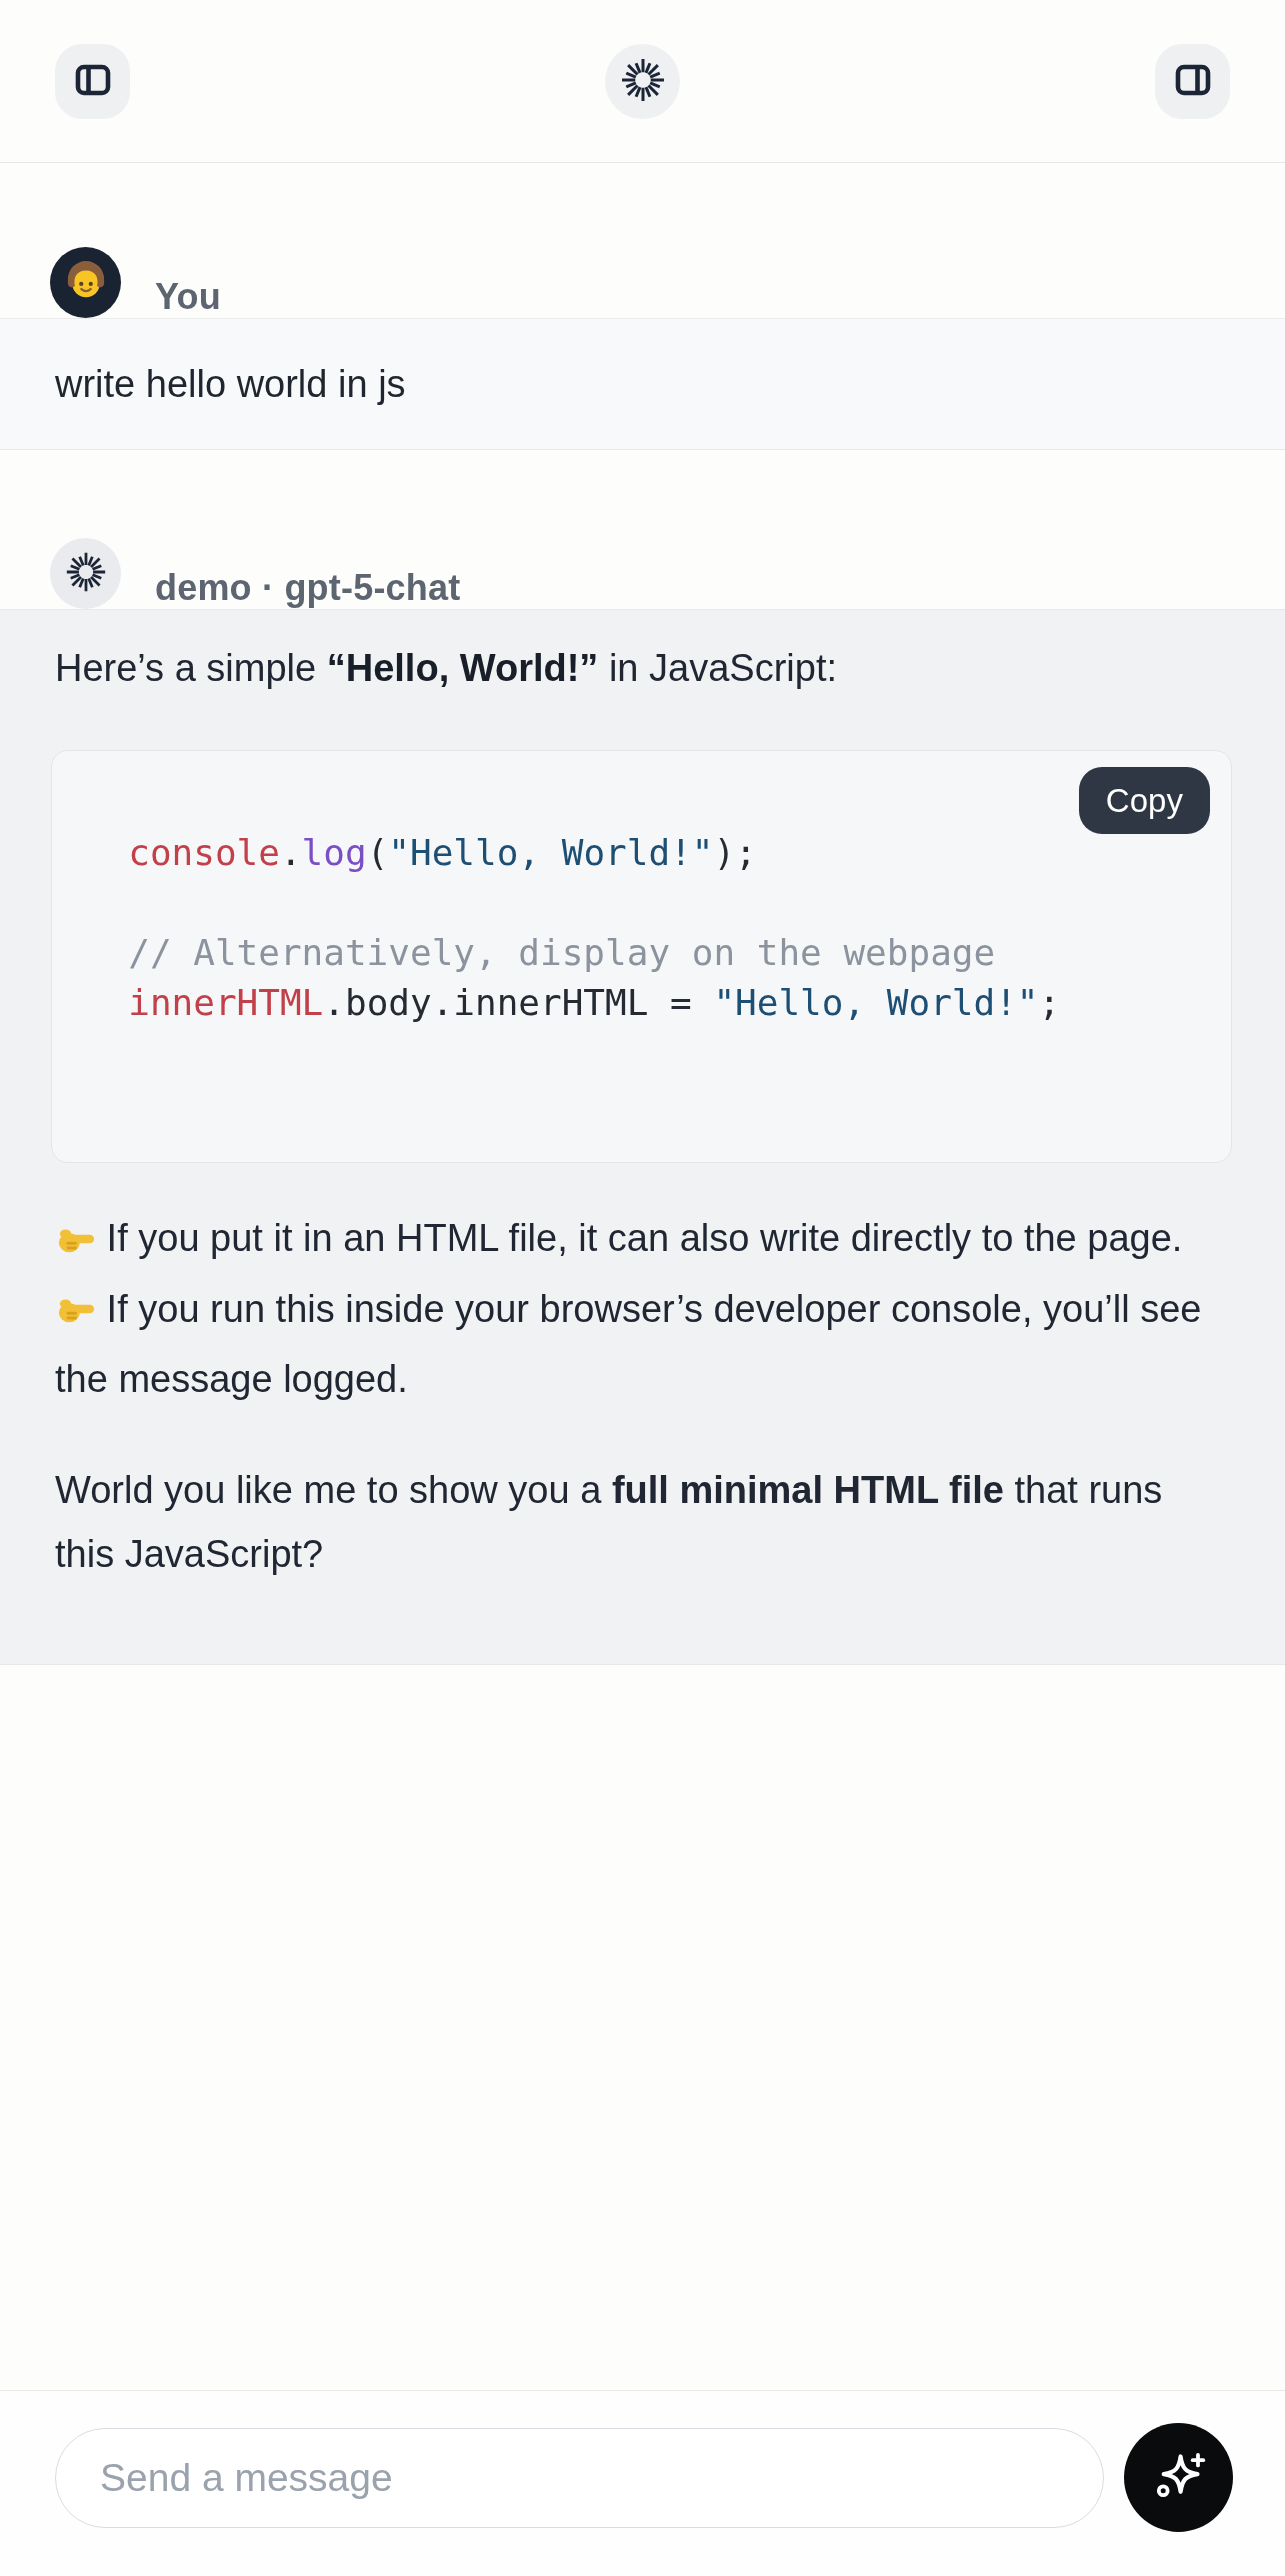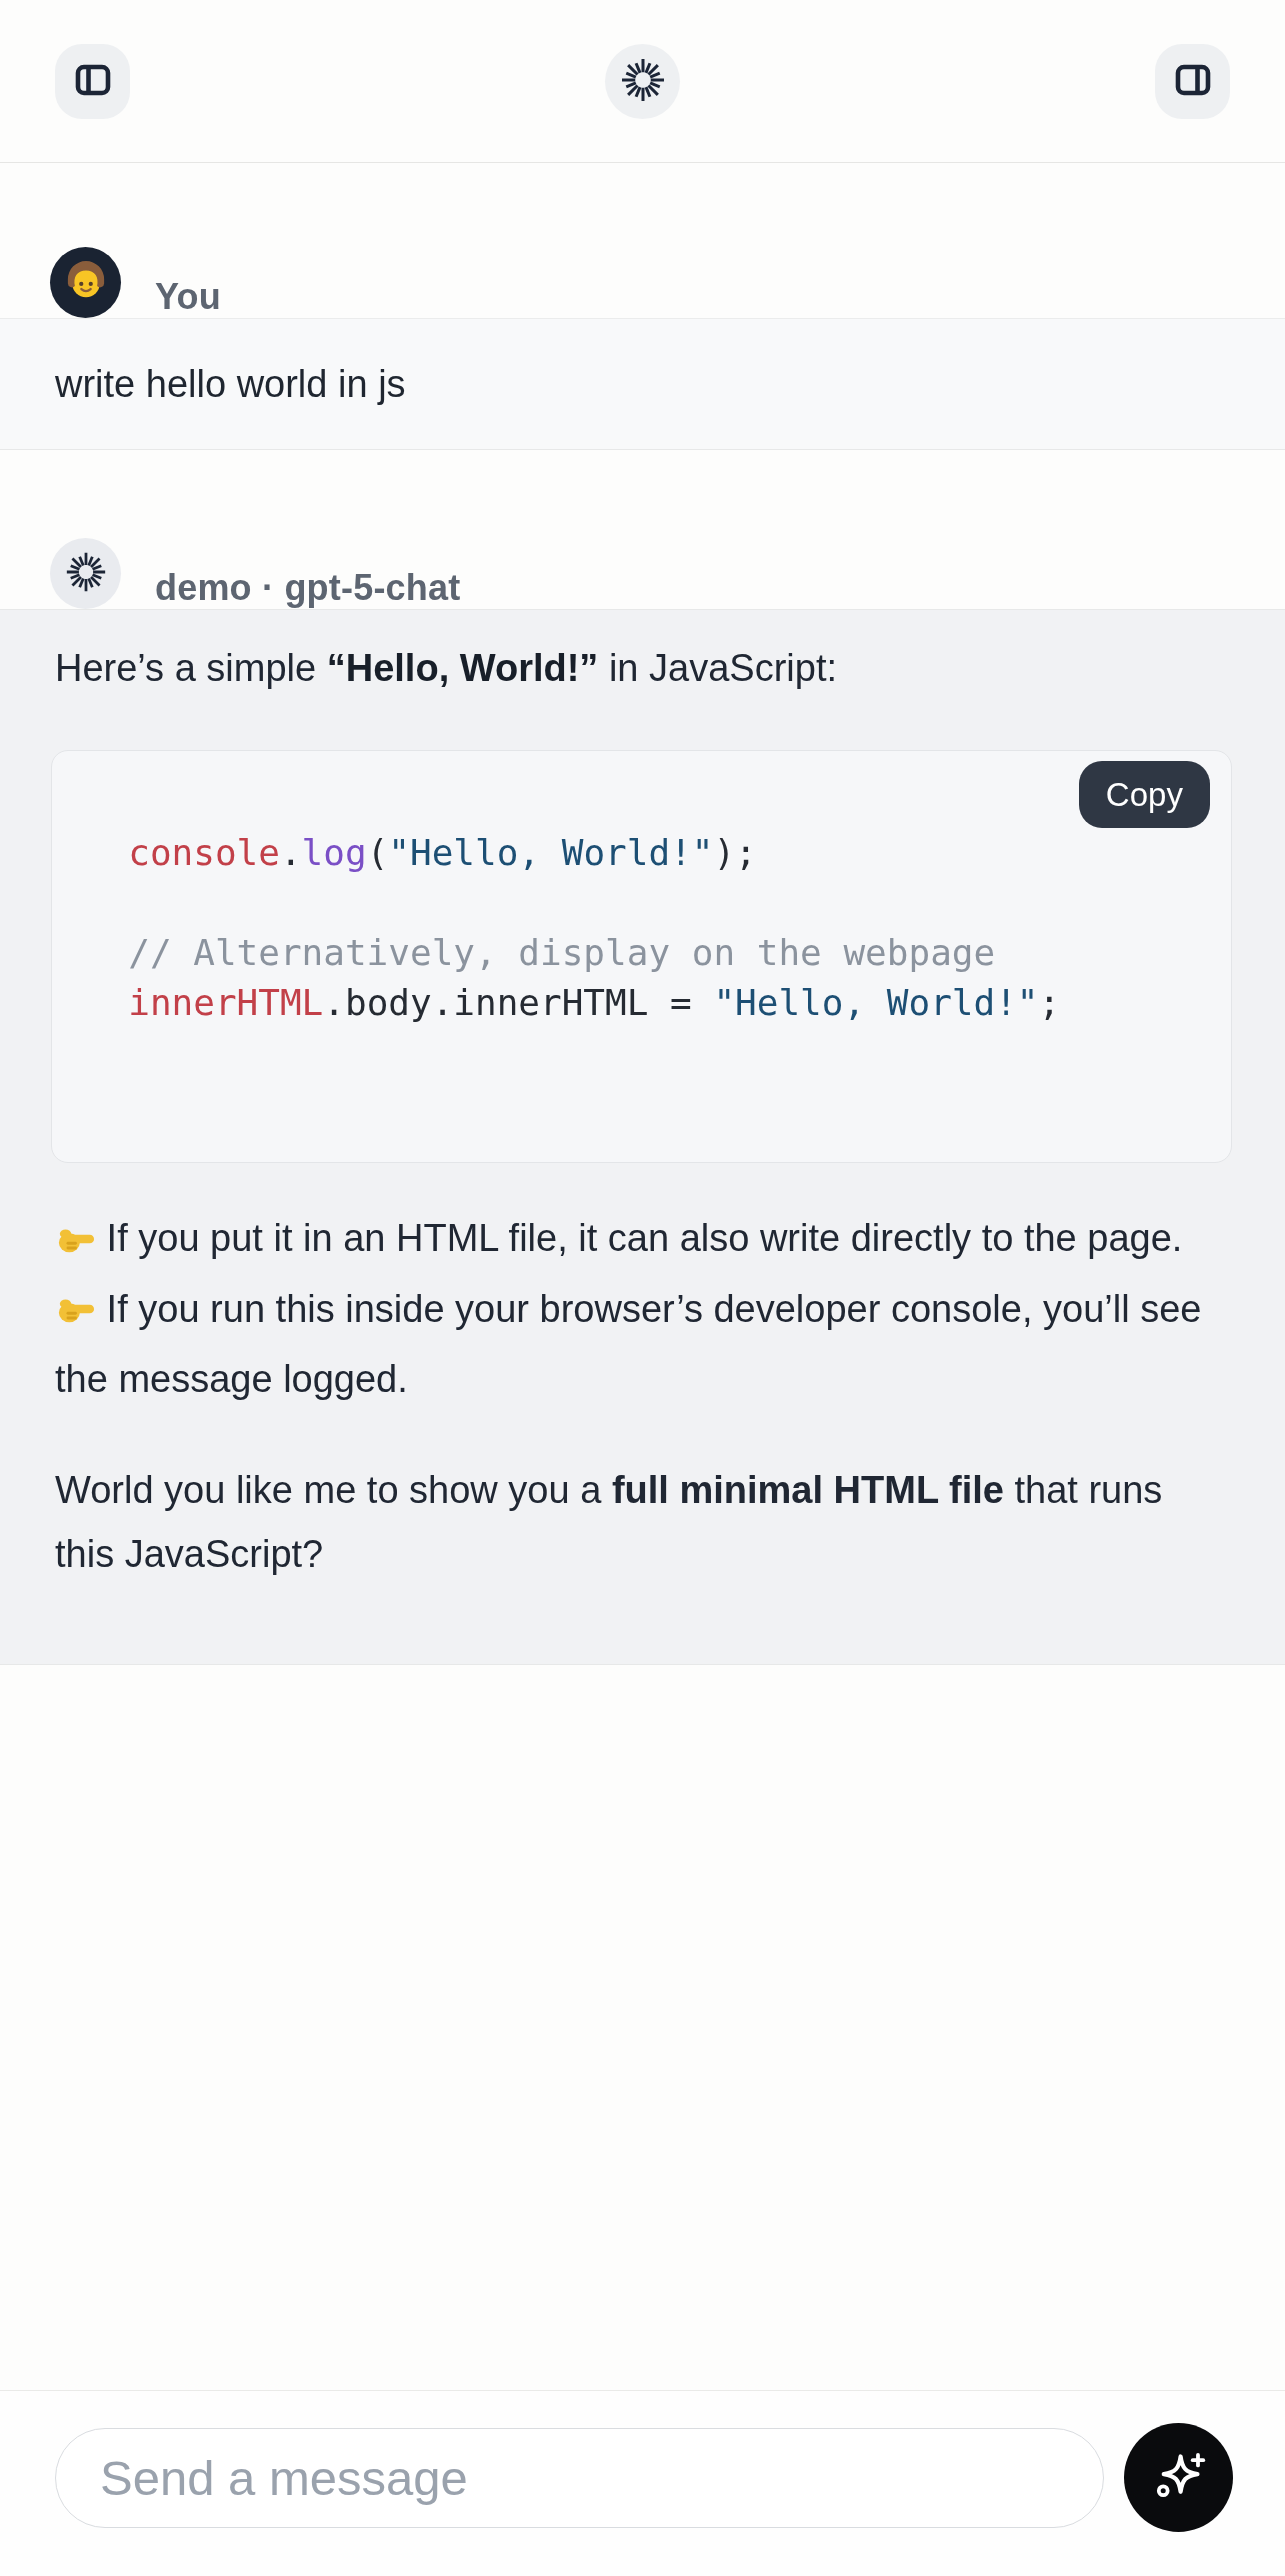--- a/index.html
+++ b/index.html
@@ -67,21 +67,21 @@
   .code-line{
     font-family:"DejaVu Sans Mono", monospace;
     font-size:36px;line-height:50px;white-space:pre;
   }
   .tok-comment{color:#8b939e;}
   .tok-red{color:#c24049;}
   .tok-purple{color:#7a4fc6;}
   .tok-string{color:#1d4f74;}
   .tok-plain{color:#262b33;}
   .copy-btn{
-    position:absolute;top:10px;right:21px;
+    position:absolute;top:16px;right:21px;
     background:#2f3744;color:#ffffff;border:none;border-radius:23px;
     font-family:"Liberation Sans", sans-serif;font-size:33px;
     padding:17px 27px;line-height:1;
   }
 
   
   .notes{margin-top:43px;}
   .note-line{font-size:38px;line-height:64px;color:#202733;}
   .hand-icon{display:inline-block;vertical-align:-6.7px;margin-right:9.6px;}
   .question{margin-top:47px;font-size:38px;line-height:64px;color:#202733;}
@@ -92,21 +92,21 @@
   
   .footer{
     flex:0 0 auto;height:186px;box-sizing:border-box;
     border-top:1.9px solid #eaeae8;background:#fefefe;
     display:flex;align-items:center;gap:20px;
     padding:0 52px 11.5px 55px;
   }
   .composer-input{
     flex:1 1 auto;height:100px;box-sizing:border-box;
     border:1.9px solid #d9dce0;border-radius:51px;background:#ffffff;
-    font-family:"Liberation Sans", sans-serif;font-size:49px;color:#1f2630;
+    font-family:"Liberation Sans", sans-serif;font-size:39px;color:#1f2630;
     padding:0 44px;outline:none;min-width:0;
   }
   .composer-input::placeholder{color:#9aa2ad;}
   .send-btn{
     width:109px;height:109px;border-radius:50%;background:#0a0b0d;border:none;
     display:flex;align-items:center;justify-content:center;flex:0 0 auto;
   }
 </style>
 </head>
 <body>

